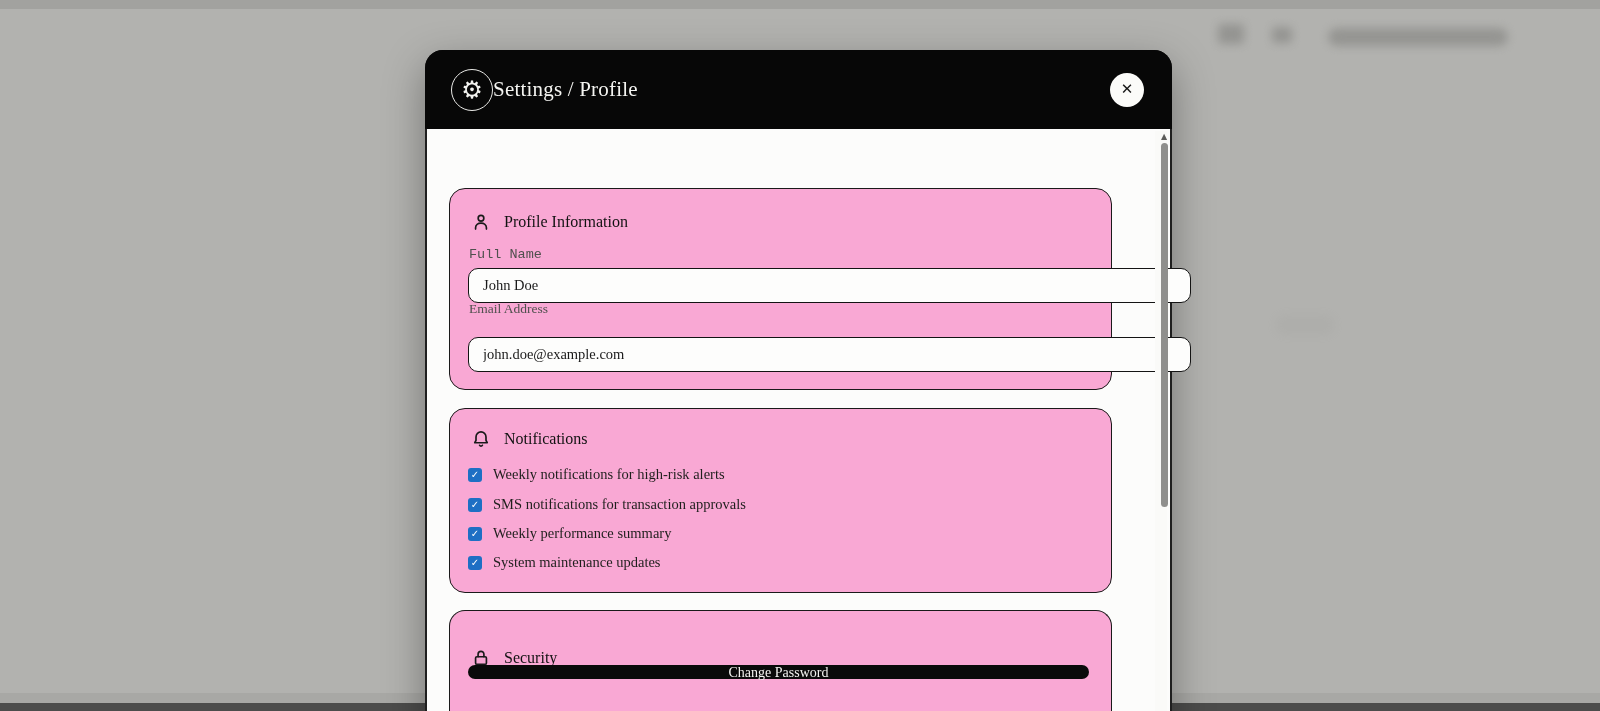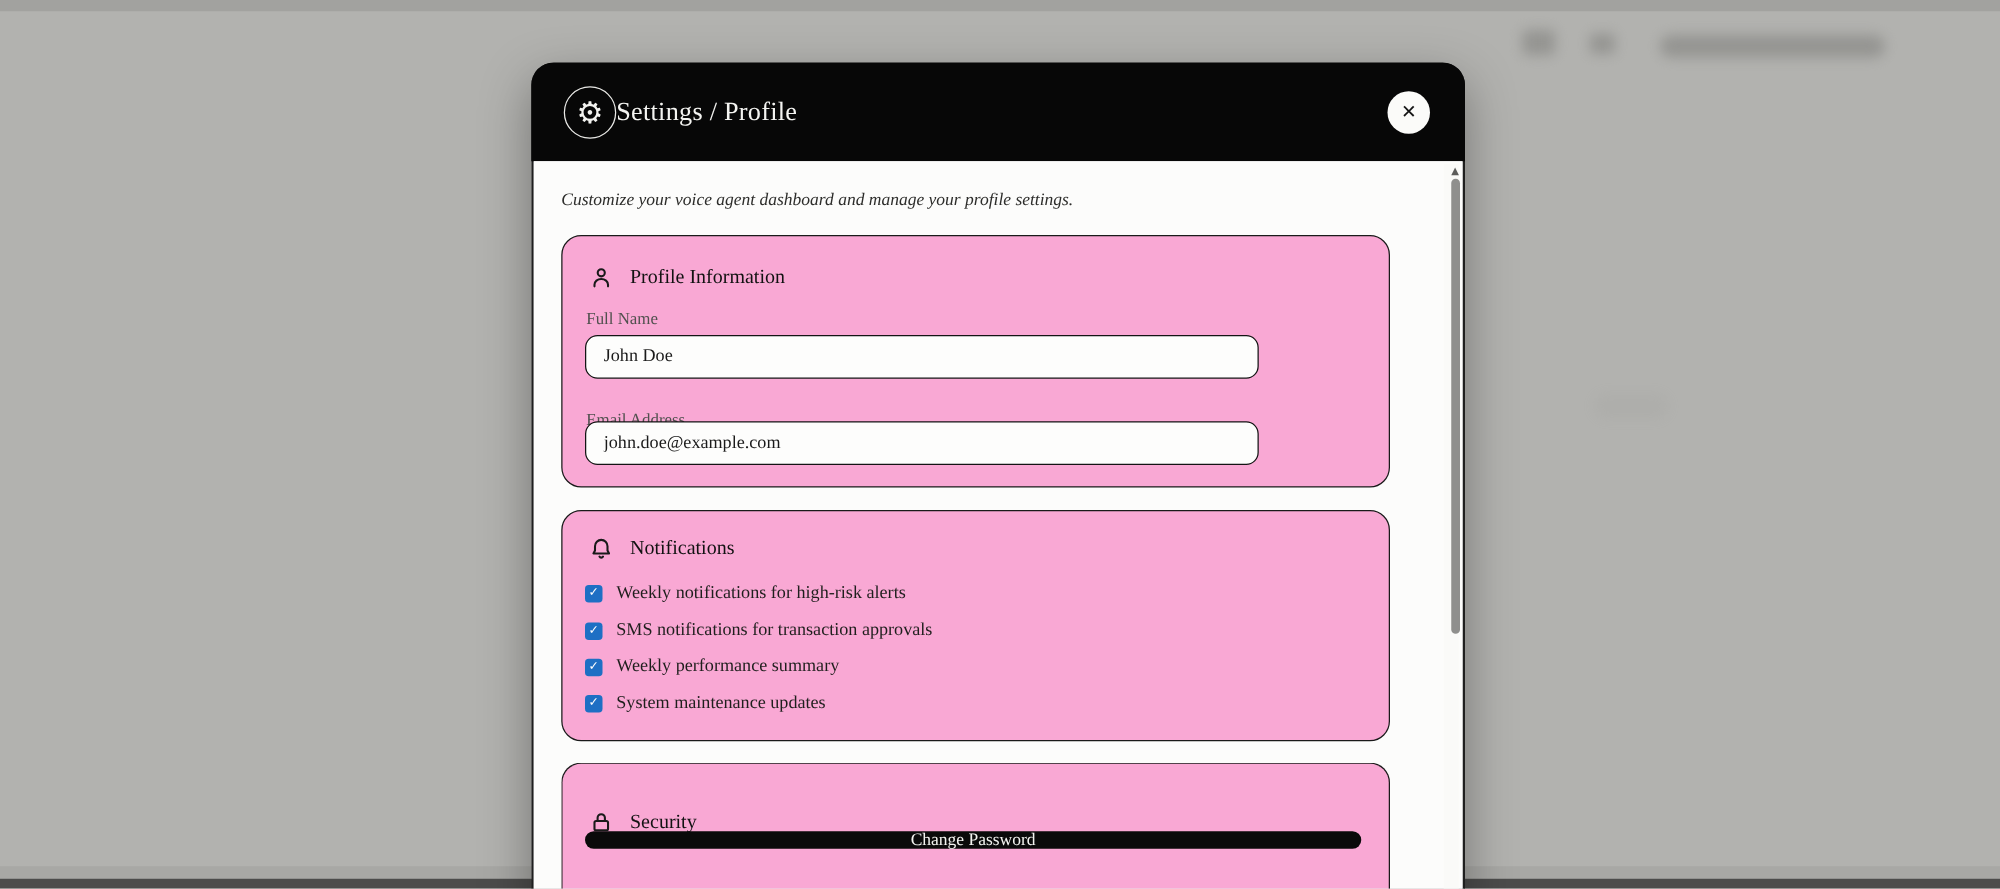--- a/index.html
+++ b/index.html
@@ -45,21 +45,21 @@
   .card-profile { top: 59px; height: 202px; }
   .card-notifications { top: 279px; height: 185px; }
   .card-security { top: 481px; height: 150px; border-bottom: none; border-radius: 16px 16px 0 0; }
 
   .section-head { position: absolute; left: 21px; display: flex; align-items: center; gap: 13px; }
   .section-icon { width: 20px; height: 20px; flex: 0 0 auto; }
   .section-icon svg { display: block; }
   .section-title { font-size: 16px; color: #121212; font-weight: 500; }
 
   .field-label { position: absolute; left: 19px; font-size: 13.5px; color: #50504e; }
-  .text-input { position: absolute; left: 18px; width: 539px; height: 35px;
+  .text-input { position: absolute; left: 18px; width: 723px; height: 35px;
                 border: 1.8px solid #141414; border-radius: 10px; background: #fdfdfc;
                 font-family: "Liberation Serif", "DejaVu Serif", serif; font-size: 14.5px;
                 color: #1a1a1a; padding: 0 14px; outline: none; }
 
   .check-row { position: absolute; left: 18px; display: flex; align-items: center; gap: 11px; }
   .checkbox { width: 14px; height: 14px; background: #1e6fc4; border-radius: 3px;
               display: flex; align-items: center; justify-content: center; cursor: pointer; flex: 0 0 auto; }
   .check-glyph { color: #ffffff; font-size: 10px; line-height: 1; font-family: "DejaVu Sans", sans-serif; }
   .check-label { font-size: 14.5px; color: #1f1f1d; }
 
@@ -94,35 +94,34 @@
       <div class="gear-circle">
         <span class="gear-glyph">⚙</span>
       </div>
       <div class="modal-title">Settings / Profile</div>
       <button class="close-btn">
         <span class="close-glyph">✕</span>
       </button>
     </div>
 
     <div class="modal-body">
-      <div class="intro">Customize your voice agent dashboard and manage your profile settings.</div>
 
       <div class="card card-profile">
         <div class="section-head" style="top: 23px;">
           <span class="section-icon">
             <svg width="20" height="20" viewBox="0 0 24 24" fill="none" stroke="#1a1a1a" stroke-width="2" stroke-linecap="round">
               <circle cx="12" cy="7.5" r="3.4"></circle>
               <path d="M5.5 20.5v-1.5c0-3.3 2.9-5.6 6.5-5.6s6.5 2.3 6.5 5.6v1.5"></path>
             </svg>
           </span>
           <span class="section-title">Profile Information</span>
         </div>
-        <div class="field-label" style="top: 58px;">Full Name</div>
+        <div class="field-label" style="top: 58px; font-family: Liberation Mono, monospace;">Full Name</div>
         <input class="text-input" style="top: 79px;" type="text" value="John Doe">
-        <div class="field-label" style="top: 139px; text-align: right;">Email Address</div>
+        <div class="field-label" style="top: 112px; text-align: right;">Email Address</div>
         <input class="text-input" style="top: 148px;" type="text" value="john.doe@example.com">
       </div>
 
       <div class="card card-notifications">
         <div class="section-head" style="top: 20px; align-items: center;">
           <span class="section-icon">
             <svg width="20" height="20" viewBox="0 0 24 24" fill="none" stroke="#1a1a1a" stroke-width="2" stroke-linecap="round" stroke-linejoin="round">
               <path d="M12 3.5a6 6 0 0 0-6 6v4.2L4.5 16.5h15L18 13.7V9.5a6 6 0 0 0-6-6z"></path>
               <path d="M10.3 19.5a1.9 1.9 0 0 0 3.4 0"></path>
             </svg>

